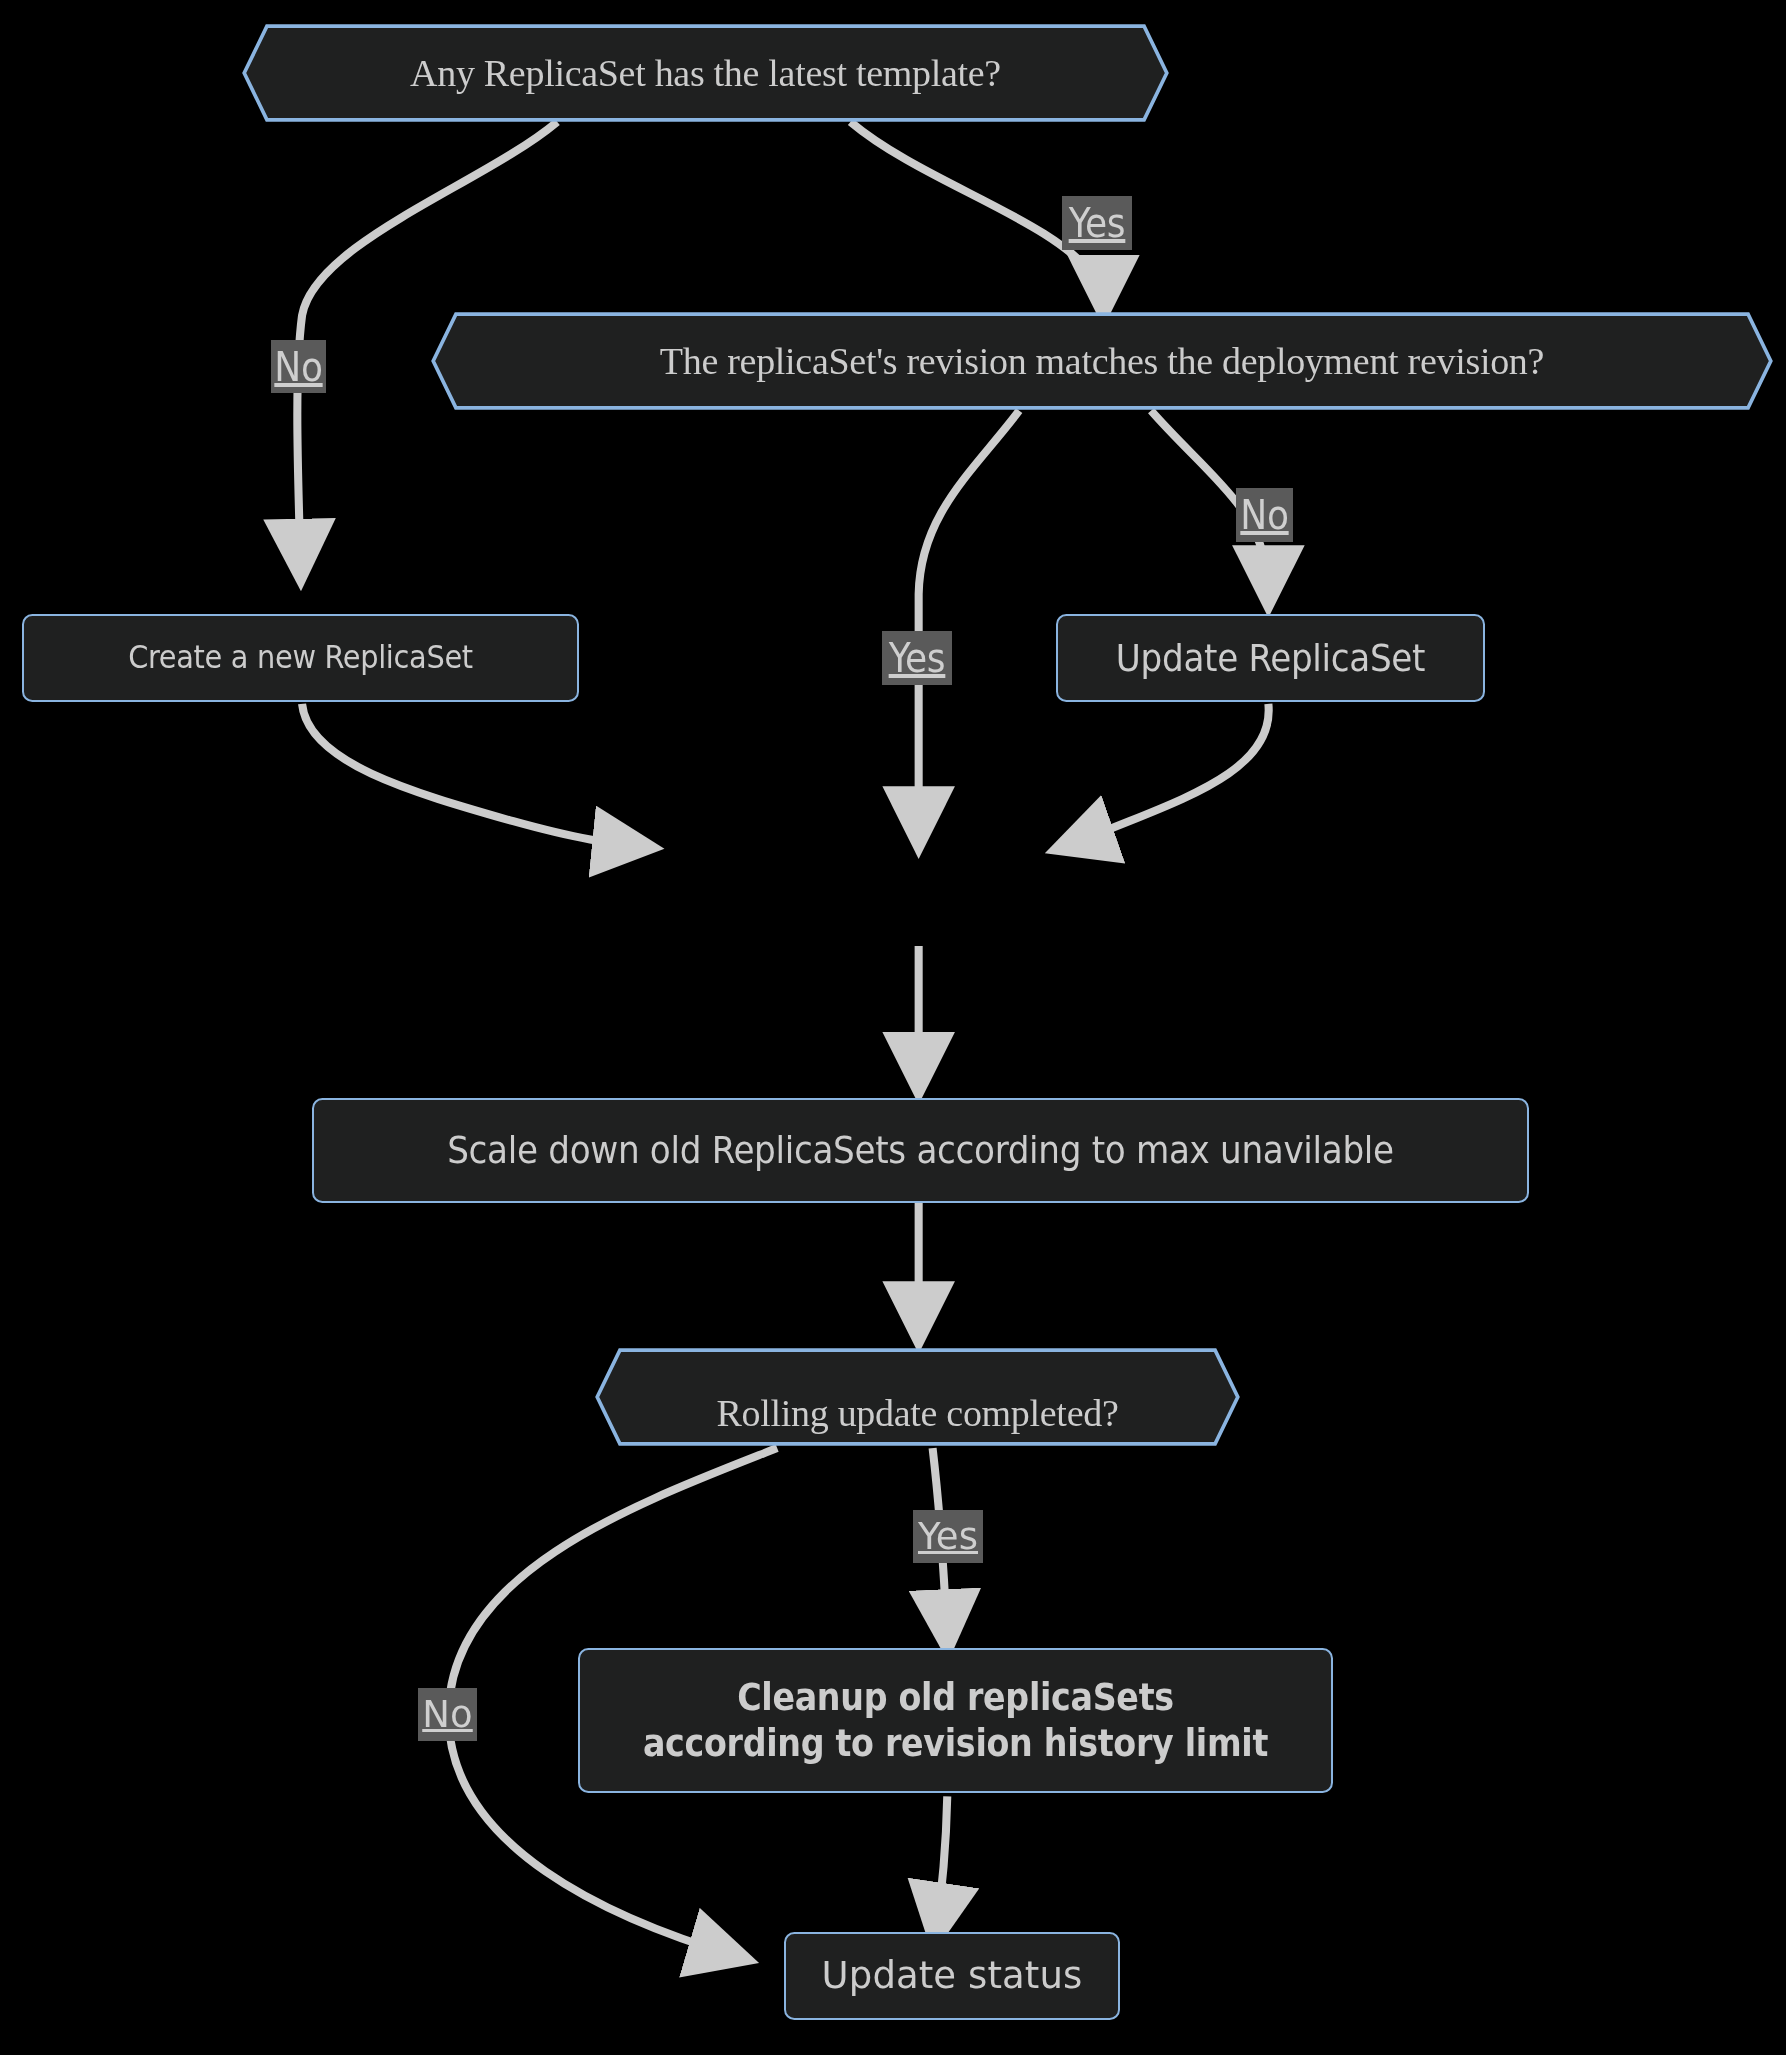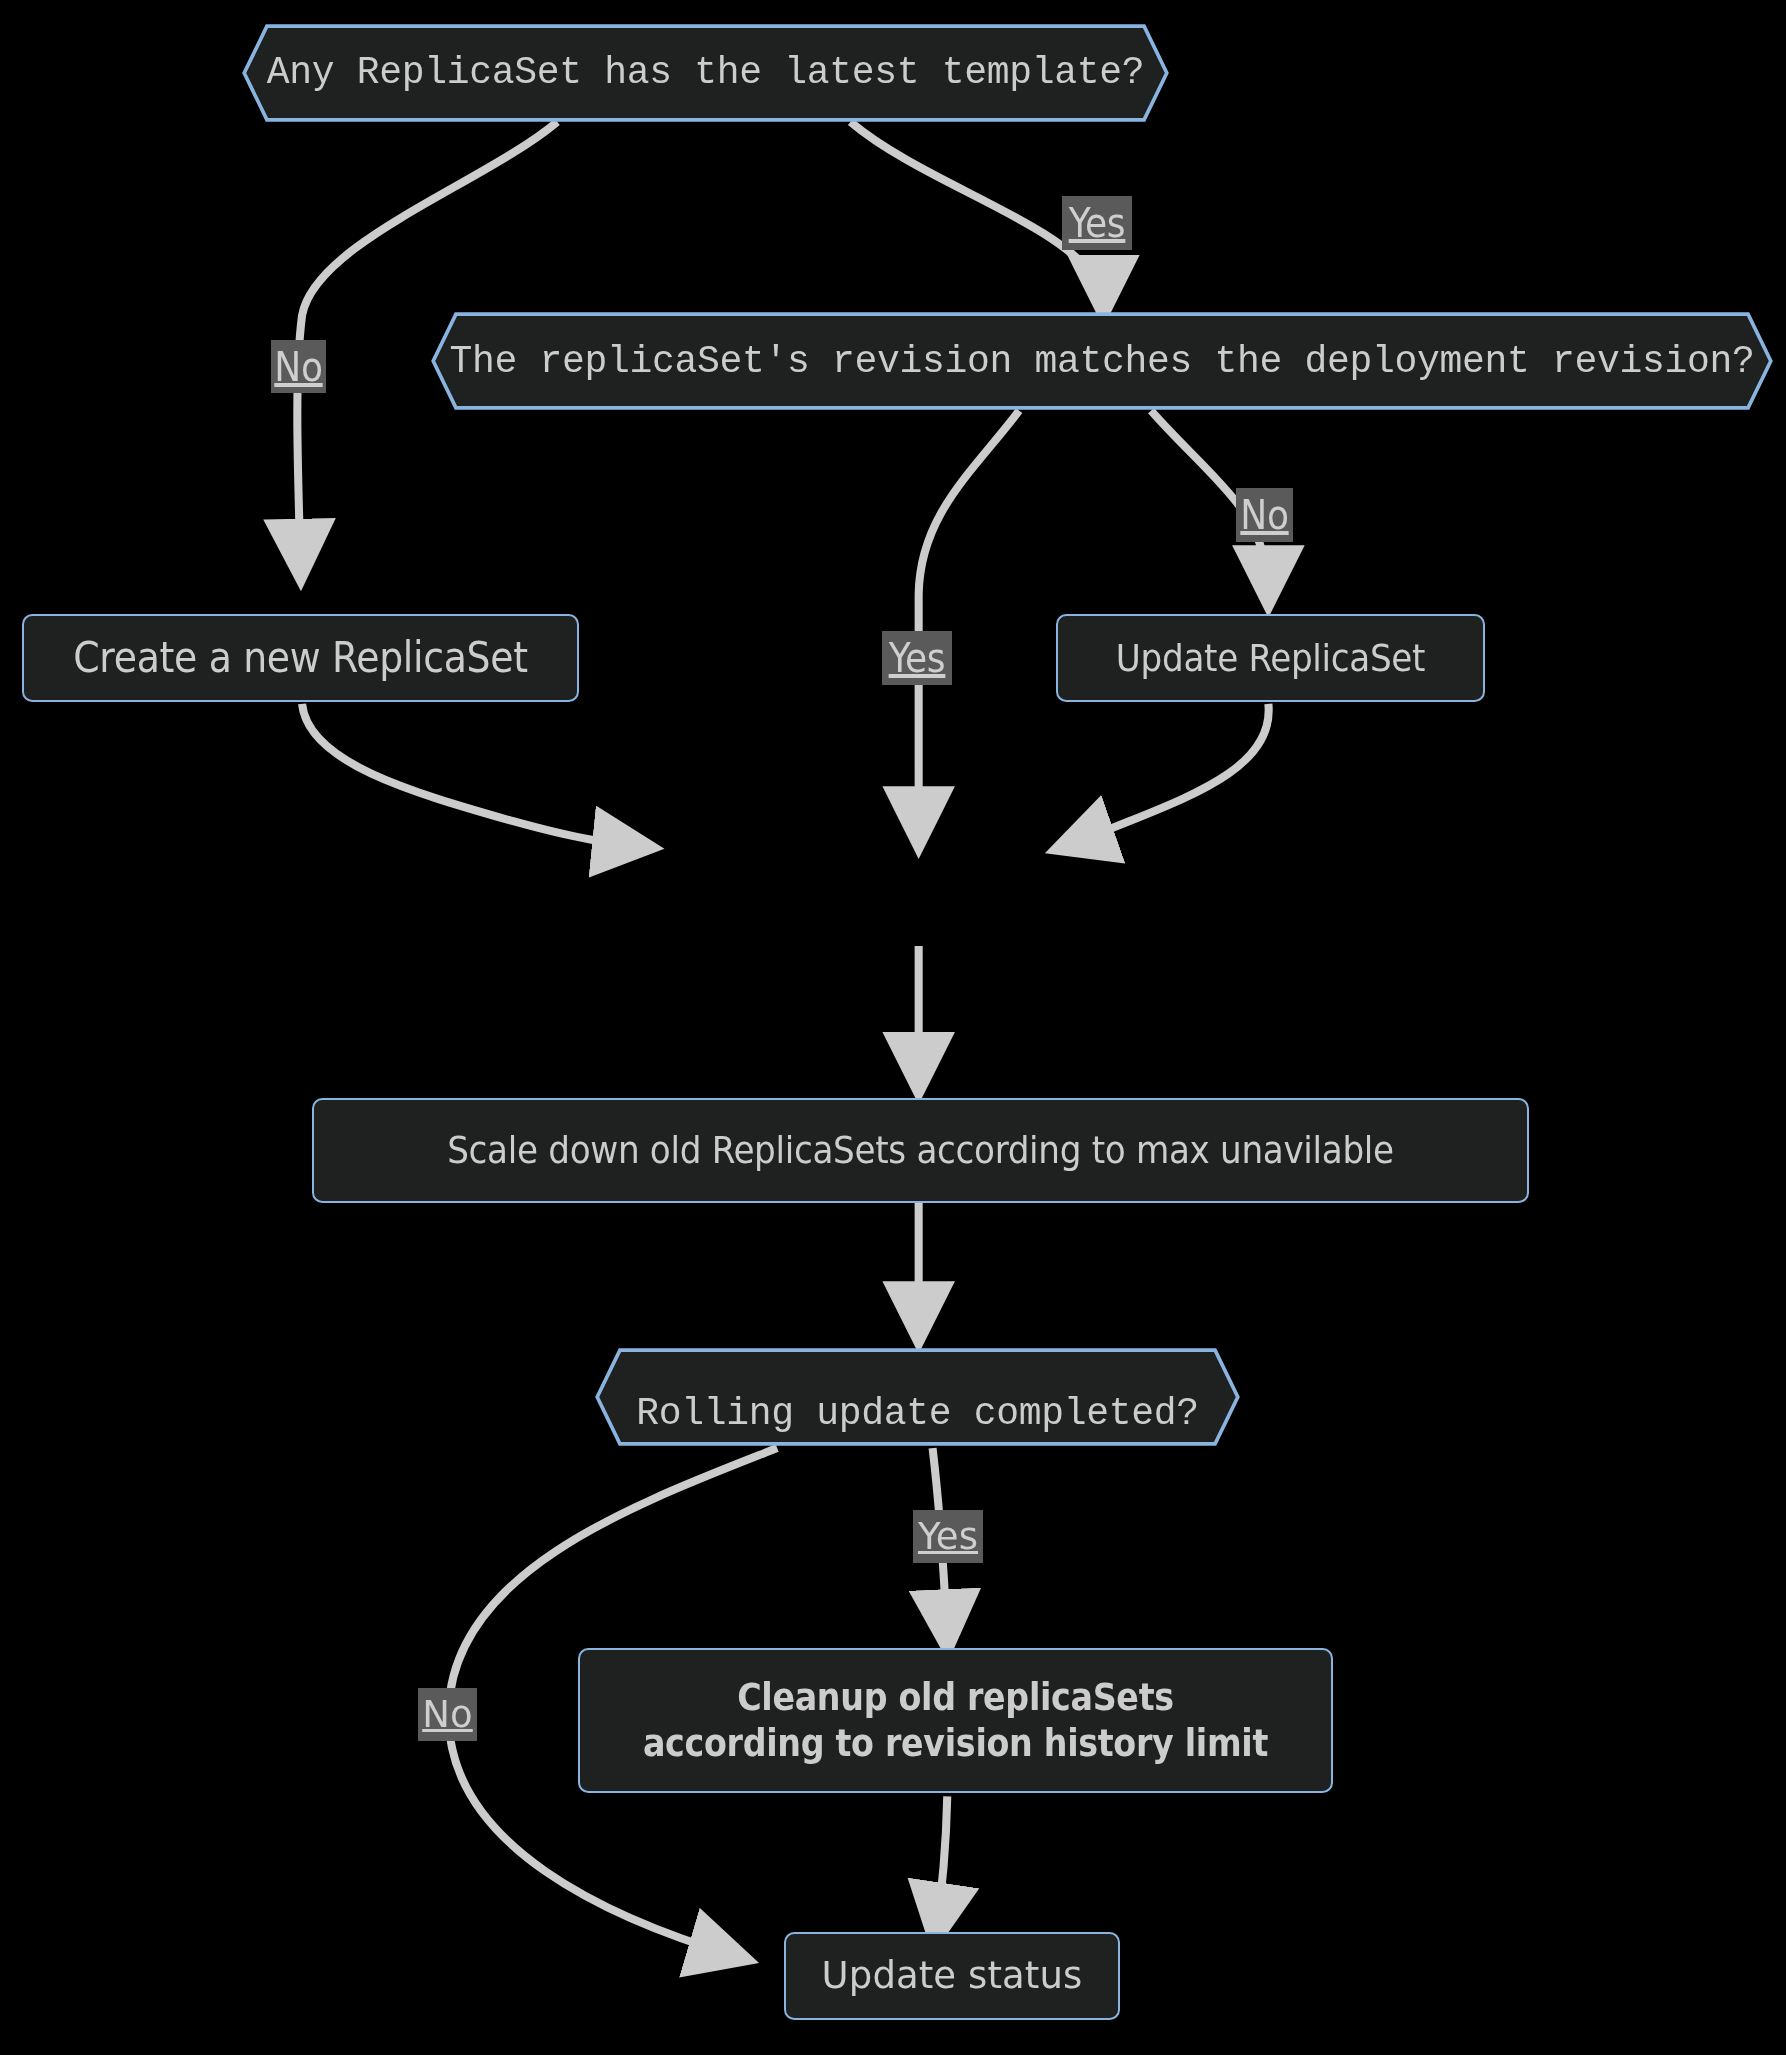--- a/index.html
+++ b/index.html
@@ -58,21 +58,21 @@
   }
   .hexwrap .hexlabel {
     position: absolute;
     left: 0; top: 0;
     width: 100%;
     height: 100%;
     display: flex;
     align-items: center;
     justify-content: center;
     color: #cccccc;
-    font-family: Liberation Mono, monospace;
+    font-family: Liberation Serif, serif;
     white-space: pre-line;
     text-align: center;
   }
   
   .edge-label {
     position: absolute;
     background: #5a5a5a;
     color: #cfcfcf;
     font-family: "DejaVu Sans", sans-serif;
     display: flex;
@@ -129,21 +129,21 @@
     <div class="hexlabel fnt-cond" style="font-size:38px;">Any ReplicaSet has the latest template?</div>
   </div>
 
   <div class="hexwrap" style="left:431px; top:312px; width:1342px; height:98px;">
     <svg class="hexbg" viewBox="0 0 1830 134" preserveAspectRatio="none" xmlns="http://www.w3.org/2000/svg">
       <polygon points="34,3 1796,3 1827,67 1796,131 34,131 3,67" fill="#1f2020" stroke="#8ab4e0" stroke-width="5"></polygon>
     </svg>
     <div class="hexlabel fnt-cond" style="font-size:38px;">The replicaSet's revision matches the deployment revision?</div>
   </div>
 
-  <div class="node process fnt-cond" style="left:22px; top:614px; width:557px; height:88px; font-size:42px;">
+  <div class="node process fnt-cond" style="left:22px; top:614px; width:557px; height:88px; font-size:32px;">
     <span>Create a new ReplicaSet</span>
   </div>
 
   <div class="node process fnt-cond" style="left:1056px; top:614px; width:429px; height:88px; font-size:38px;">
     <span>Update ReplicaSet</span>
   </div>
 
 
   <div class="node process fnt-cond" style="left:312px; top:1098px; width:1217px; height:105px; font-size:38px;">
     <span>Scale down old ReplicaSets according to max unavilable</span>

